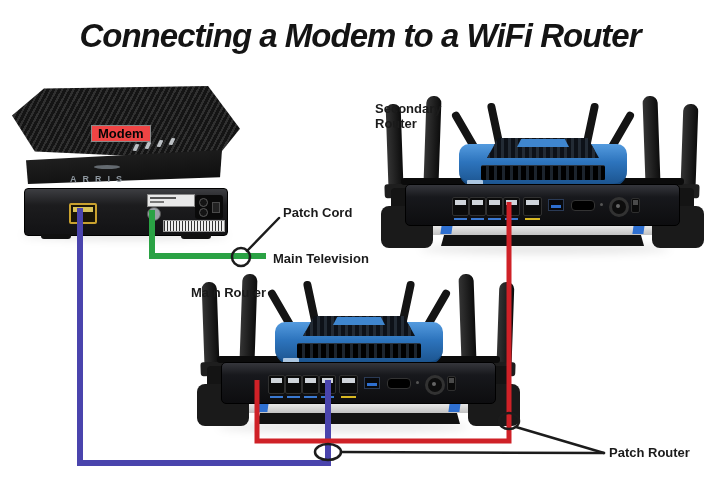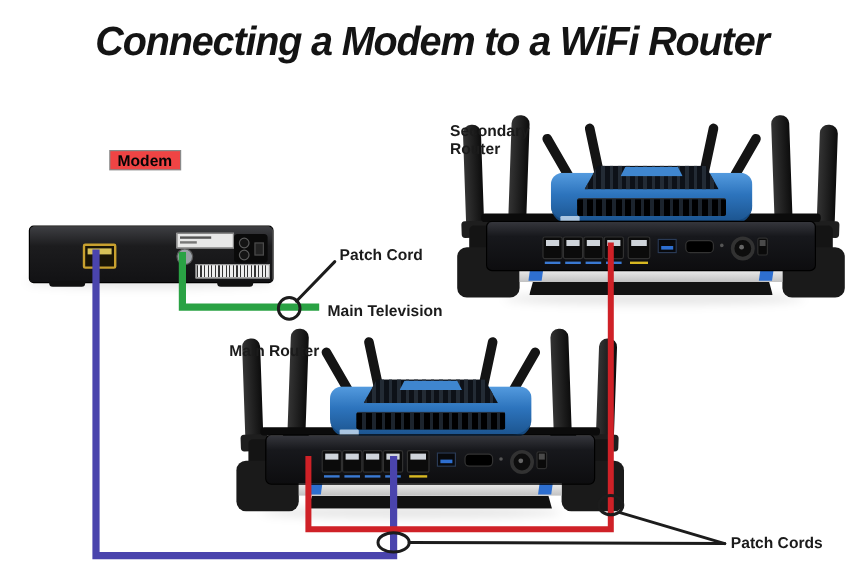--- a/index.html
+++ b/index.html
@@ -108,20 +108,30 @@
 <body>
 
 <div id="stage">
 
   <div id="title">Connecting a Modem to a WiFi Router</div>
 
   <div class="shadow" style="left:22px;top:230px;width:206px;height:10px;"></div>
   <div class="shadow" style="left:420px;top:244px;width:250px;height:10px;"></div>
   <div class="shadow" style="left:218px;top:422px;width:250px;height:10px;"></div>
 
+  <div id="modem3d">
+    <div class="m-top"></div>
+    <div class="m-front"></div>
+    <div class="m-swoosh"></div>
+    <div class="m-brand">ARRIS</div>
+    <div class="m-led" style="left:122px;top:58px;"></div>
+    <div class="m-led" style="left:134px;top:56px;"></div>
+    <div class="m-led" style="left:146px;top:54px;"></div>
+    <div class="m-led" style="left:158px;top:52px;"></div>
+  </div>
   <div id="modemLabel">Modem</div>
 
   <div id="modemRear">
     <span class="mr-eth">
         <i></i>
       </span>
     <span class="mr-coax">
         <i></i>
       </span>
     <span class="mr-sticker">
@@ -258,15 +268,15 @@
     <ellipse cx="241" cy="257" rx="9" ry="9" fill="none" stroke-width="2.5" stroke="#1c1c1c"></ellipse>
     <ellipse cx="328" cy="452" rx="13" ry="8" fill="none" stroke-width="2.5" stroke="#1c1c1c"></ellipse>
     <ellipse cx="509" cy="421" rx="10" ry="8" fill="none" stroke-width="2.5" stroke="#1c1c1c"></ellipse>
     <path d="M247 251 L279 218" fill="none" stroke-width="2.5" stroke-linecap="round" stroke="#1c1c1c"></path>
     <path d="M341 452 L604 453" fill="none" stroke-width="2.5" stroke-linecap="round" stroke="#1c1c1c"></path>
     <path d="M516 427 L604 453" fill="none" stroke-width="2.5" stroke-linecap="round" stroke="#1c1c1c"></path>
   </svg>
 
   <div class="note" style="left:283px;top:205px;">Patch Cord</div>
   <div class="note" style="left:273px;top:251px;">Main Television</div>
-  <div class="note" style="left:609px;top:445px;">Patch Cords</div>
+  <div class="note" style="left:609px;top:445px;">Patch Router</div>
 
 </div>
 
 </body></html>

